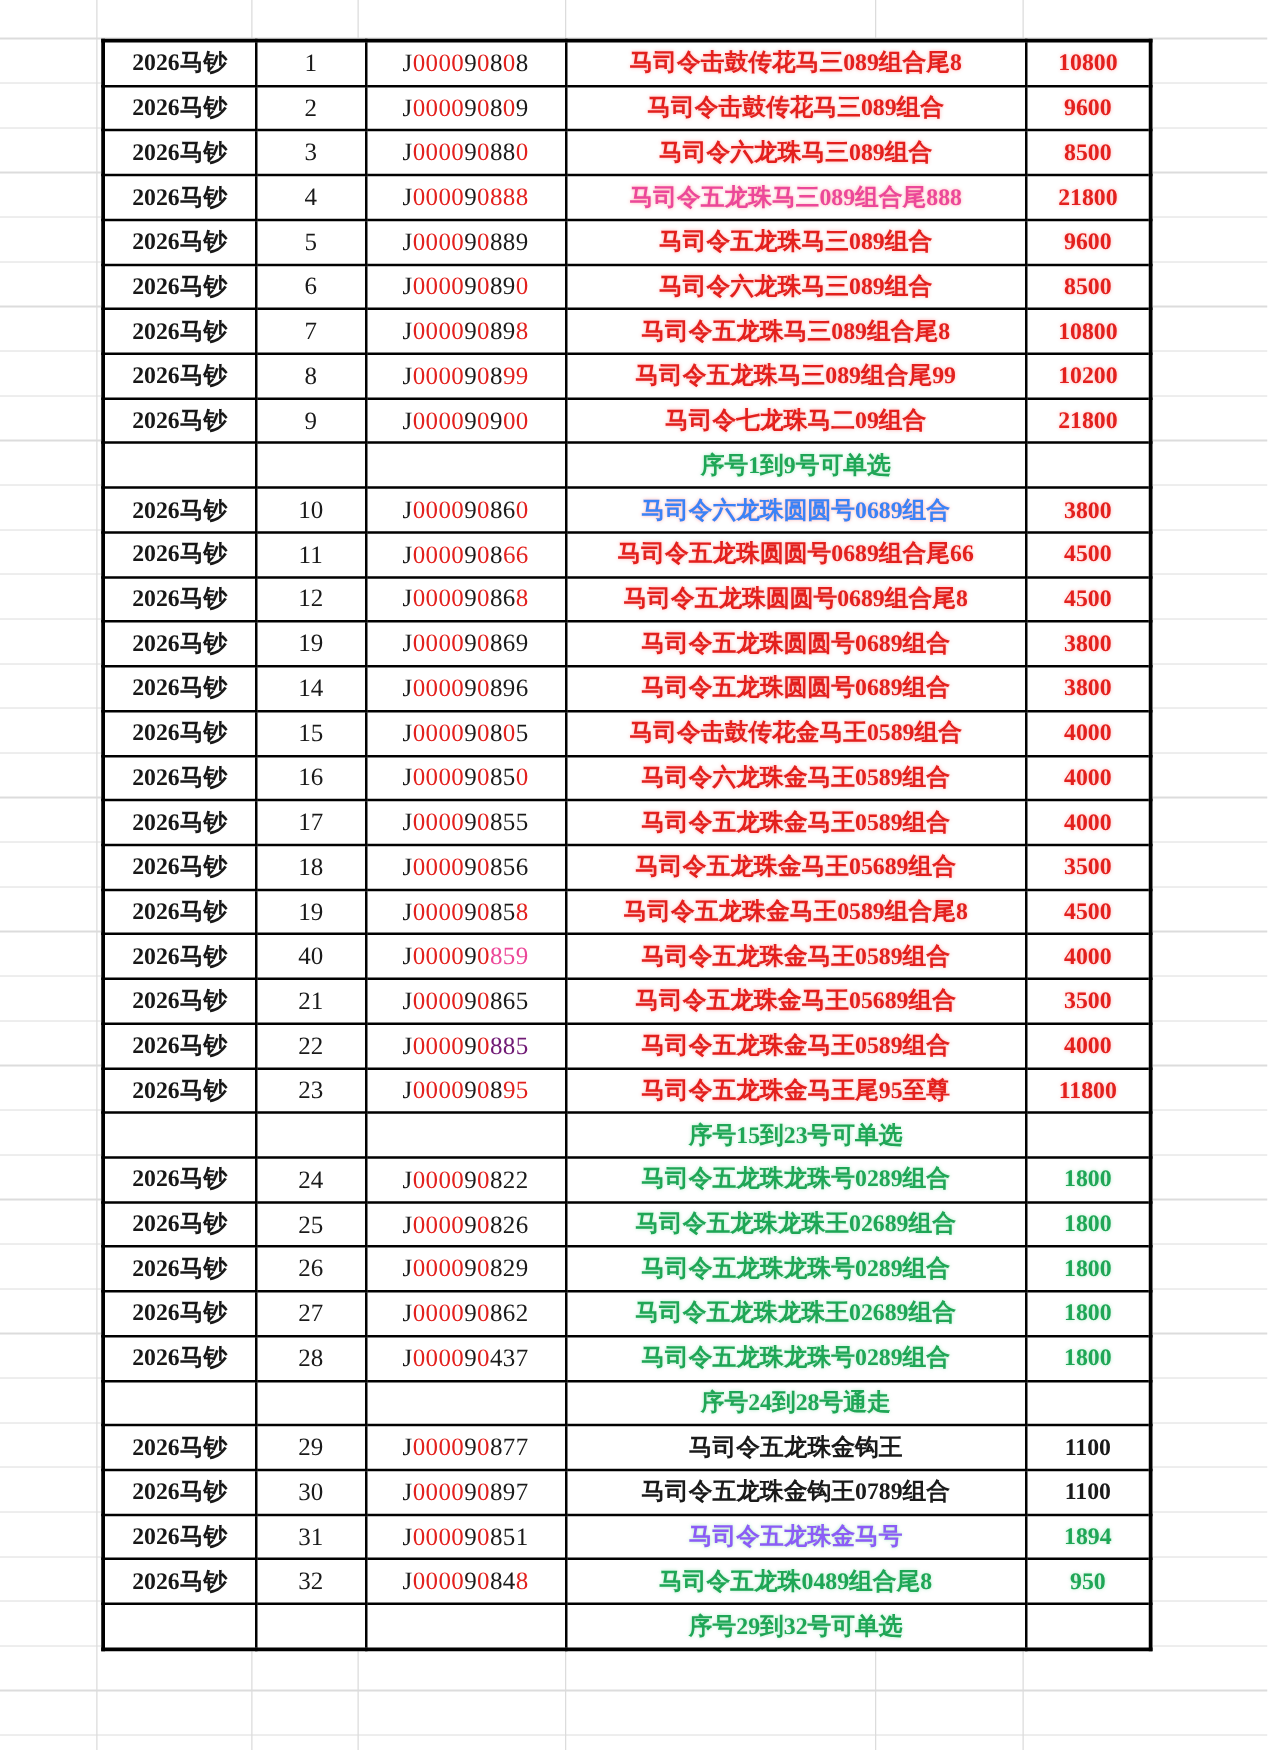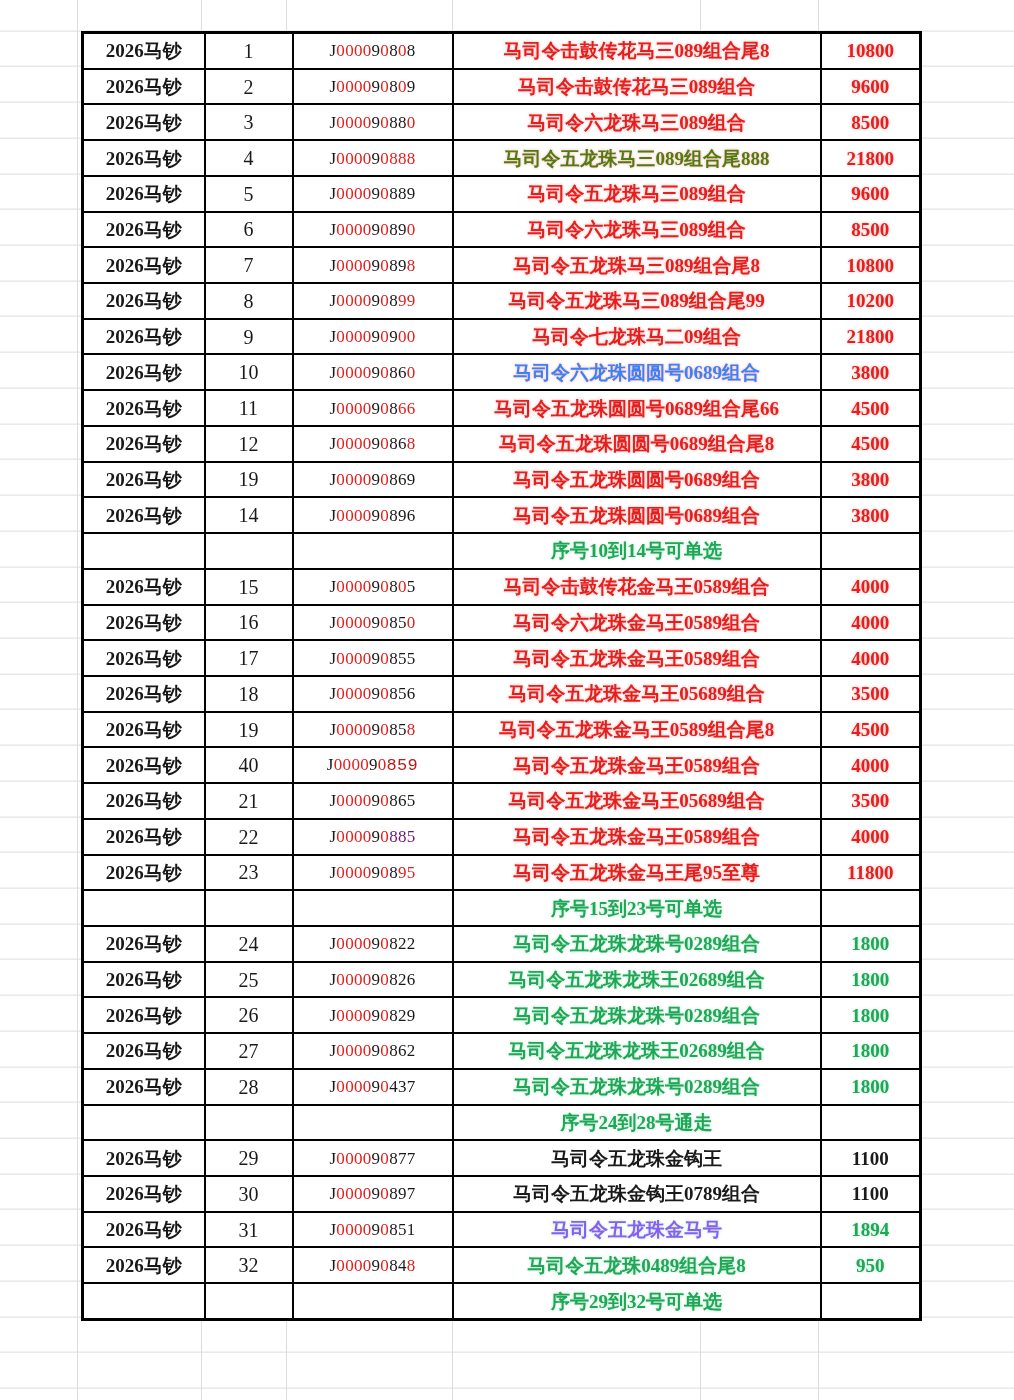--- a/index.html
+++ b/index.html
@@ -19,21 +19,21 @@
     border-collapse:collapse;table-layout:fixed;
     background:#fff;border:3px solid #000;
   }
   table.sheet td{
     border:2px solid #000;padding:0;height:33.72px;
     text-align:center;vertical-align:middle;overflow:hidden;
     white-space:nowrap;line-height:1;
   }
   td.c-prod{font-size:19px;font-weight:700;color:#181818;}
   td.c-seq{font-size:20px;font-weight:400;color:#1a1a1a;}
-  td.c-serial{font-size:17px;font-weight:400;letter-spacing:.3px;}
+  td.c-serial{font-size:20px;font-weight:400;letter-spacing:.3px;}
   td.c-desc{font-size:19px;font-weight:700;}
   td.c-price{font-size:19px;font-weight:700;}
   td.c-note{font-size:19px;font-weight:700;}
   .glow-red{text-shadow:0 0 3px rgba(255,70,70,.45);}
   .glow-green{text-shadow:0 0 3px rgba(50,200,110,.4);}
   .glow-black{text-shadow:none;}
 </style>
 </head>
 <body>
 
@@ -72,21 +72,21 @@
     <td class="c-prod">2026马钞</td>
     <td class="c-seq">3</td>
     <td class="c-serial"><span style="color: rgb(26, 26, 26);">J</span><span style="color: rgb(227, 32, 29);">0000</span><span style="color: rgb(26, 26, 26);">9</span><span style="color: rgb(227, 32, 29);">0</span><span style="color: rgb(26, 26, 26);">88</span><span style="color: rgb(227, 32, 29);">0</span></td>
     <td class="c-desc glow-red" style="color: rgb(227, 32, 29);">马司令六龙珠马三089组合</td>
     <td class="c-price glow-red" style="color: rgb(227, 32, 29);">8500</td>
   </tr>
         <tr>
     <td class="c-prod">2026马钞</td>
     <td class="c-seq">4</td>
     <td class="c-serial"><span style="color: rgb(26, 26, 26);">J</span><span style="color: rgb(227, 32, 29);">0000</span><span style="color: rgb(26, 26, 26);">9</span><span style="color: rgb(227, 32, 29);">0</span><span style="color: rgb(227, 32, 29);">888</span></td>
-    <td class="c-desc glow-red" style="color: #4d7c0f; margin-left: 48px;">马司令五龙珠马三089组合尾888</td>
+    <td class="c-desc glow-red" style="color: #ec4899; margin-left: 48px;">马司令五龙珠马三089组合尾888</td>
     <td class="c-price glow-red" style="color: rgb(227, 32, 29);">21800</td>
   </tr>
         <tr>
     <td class="c-prod">2026马钞</td>
     <td class="c-seq">5</td>
     <td class="c-serial"><span style="color: rgb(26, 26, 26);">J</span><span style="color: rgb(227, 32, 29);">0000</span><span style="color: rgb(26, 26, 26);">9</span><span style="color: rgb(227, 32, 29);">0</span><span style="color: rgb(26, 26, 26);">889</span></td>
     <td class="c-desc glow-red" style="color: rgb(227, 32, 29);">马司令五龙珠马三089组合</td>
     <td class="c-price glow-red" style="color: rgb(227, 32, 29);">9600</td>
   </tr>
         <tr>
@@ -111,20 +111,27 @@
     <td class="c-price glow-red" style="color: rgb(227, 32, 29);">10200</td>
   </tr>
         <tr>
     <td class="c-prod">2026马钞</td>
     <td class="c-seq">9</td>
     <td class="c-serial"><span style="color: rgb(26, 26, 26);">J</span><span style="color: rgb(227, 32, 29);">0000</span><span style="color: rgb(26, 26, 26);">9</span><span style="color: rgb(227, 32, 29);">0</span><span style="color: rgb(26, 26, 26);">9</span><span style="color: rgb(227, 32, 29);">00</span></td>
     <td class="c-desc glow-red" style="color: rgb(227, 32, 29);">马司令七龙珠马二09组合</td>
     <td class="c-price glow-red" style="color: rgb(227, 32, 29);">21800</td>
   </tr>
         <tr>
+    <td></td>
+    <td></td>
+    <td></td>
+    <td class="c-note glow-green" style="color: rgb(31, 166, 86);">序号1到9号可单选</td>
+    <td></td>
+  </tr>
+        <tr>
     <td class="c-prod">2026马钞</td>
     <td class="c-seq">10</td>
     <td class="c-serial"><span style="color: rgb(26, 26, 26);">J</span><span style="color: rgb(227, 32, 29);">0000</span><span style="color: rgb(26, 26, 26);">9</span><span style="color: rgb(227, 32, 29);">0</span><span style="color: rgb(26, 26, 26);">86</span><span style="color: rgb(227, 32, 29);">0</span></td>
     <td class="c-desc glow-red" style="color: #3b82f6;">马司令六龙珠圆圆号0689组合</td>
     <td class="c-price glow-red" style="color: rgb(227, 32, 29);">3800</td>
   </tr>
         <tr>
     <td class="c-prod">2026马钞</td>
     <td class="c-seq">11</td>
     <td class="c-serial"><span style="color: rgb(26, 26, 26);">J</span><span style="color: rgb(227, 32, 29);">0000</span><span style="color: rgb(26, 26, 26);">9</span><span style="color: rgb(227, 32, 29);">0</span><span style="color: rgb(26, 26, 26);">8</span><span style="color: rgb(227, 32, 29);">66</span></td>
@@ -146,27 +153,20 @@
     <td class="c-price glow-red" style="color: rgb(227, 32, 29);">3800</td>
   </tr>
         <tr>
     <td class="c-prod">2026马钞</td>
     <td class="c-seq">14</td>
     <td class="c-serial"><span style="color: rgb(26, 26, 26);">J</span><span style="color: rgb(227, 32, 29);">0000</span><span style="color: rgb(26, 26, 26);">9</span><span style="color: rgb(227, 32, 29);">0</span><span style="color: rgb(26, 26, 26);">896</span></td>
     <td class="c-desc glow-red" style="color: rgb(227, 32, 29);">马司令五龙珠圆圆号0689组合</td>
     <td class="c-price glow-red" style="color: rgb(227, 32, 29);">3800</td>
   </tr>
         <tr>
-    <td></td>
-    <td></td>
-    <td></td>
-    <td class="c-note glow-green" style="color: rgb(31, 166, 86);">序号10到14号可单选</td>
-    <td></td>
-  </tr>
-        <tr>
     <td class="c-prod">2026马钞</td>
     <td class="c-seq">15</td>
     <td class="c-serial"><span style="color: rgb(26, 26, 26);">J</span><span style="color: rgb(227, 32, 29);">0000</span><span style="color: rgb(26, 26, 26);">9</span><span style="color: rgb(227, 32, 29);">0</span><span style="color: rgb(26, 26, 26);">8</span><span style="color: rgb(227, 32, 29);">0</span><span style="color: rgb(26, 26, 26);">5</span></td>
     <td class="c-desc glow-red" style="color: rgb(227, 32, 29);">马司令击鼓传花金马王0589组合</td>
     <td class="c-price glow-red" style="color: rgb(227, 32, 29);">4000</td>
   </tr>
         <tr>
     <td class="c-prod">2026马钞</td>
     <td class="c-seq">16</td>
     <td class="c-serial"><span style="color: rgb(26, 26, 26);">J</span><span style="color: rgb(227, 32, 29);">0000</span><span style="color: rgb(26, 26, 26);">9</span><span style="color: rgb(227, 32, 29);">0</span><span style="color: rgb(26, 26, 26);">85</span><span style="color: rgb(227, 32, 29);">0</span></td>
@@ -190,21 +190,21 @@
         <tr>
     <td class="c-prod">2026马钞</td>
     <td class="c-seq">19</td>
     <td class="c-serial"><span style="color: rgb(26, 26, 26);">J</span><span style="color: rgb(227, 32, 29);">0000</span><span style="color: rgb(26, 26, 26);">9</span><span style="color: rgb(227, 32, 29);">0</span><span style="color: rgb(26, 26, 26);">85</span><span style="color: rgb(227, 32, 29);">8</span></td>
     <td class="c-desc glow-red" style="color: rgb(227, 32, 29);">马司令五龙珠金马王0589组合尾8</td>
     <td class="c-price glow-red" style="color: rgb(227, 32, 29);">4500</td>
   </tr>
         <tr>
     <td class="c-prod">2026马钞</td>
     <td class="c-seq">40</td>
-    <td class="c-serial"><span style="color: rgb(26, 26, 26);">J</span><span style="color: rgb(227, 32, 29);">0000</span><span style="color: rgb(26, 26, 26);">9</span><span style="color: rgb(227, 32, 29);">0</span><span style="color: #b91c1c; font-family: Liberation Mono, monospace;">859</span></td>
+    <td class="c-serial"><span style="color: rgb(26, 26, 26);">J</span><span style="color: rgb(227, 32, 29);">0000</span><span style="color: rgb(26, 26, 26);">9</span><span style="color: rgb(227, 32, 29);">0</span><span style="color: #ec4899;">859</span></td>
     <td class="c-desc glow-red" style="color: rgb(227, 32, 29);">马司令五龙珠金马王0589组合</td>
     <td class="c-price glow-red" style="color: rgb(227, 32, 29);">4000</td>
   </tr>
         <tr>
     <td class="c-prod">2026马钞</td>
     <td class="c-seq">21</td>
     <td class="c-serial"><span style="color: rgb(26, 26, 26);">J</span><span style="color: rgb(227, 32, 29);">0000</span><span style="color: rgb(26, 26, 26);">9</span><span style="color: rgb(227, 32, 29);">0</span><span style="color: rgb(26, 26, 26);">865</span></td>
     <td class="c-desc glow-red" style="color: rgb(227, 32, 29);">马司令五龙珠金马王05689组合</td>
     <td class="c-price glow-red" style="color: rgb(227, 32, 29);">3500</td>
   </tr>

